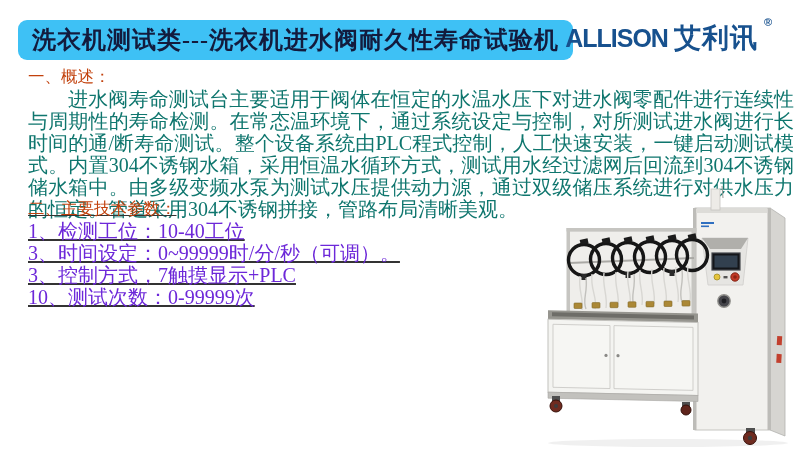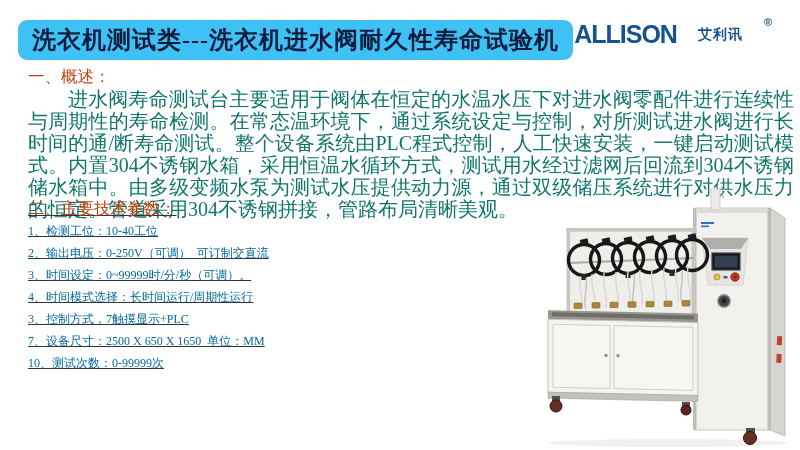--- a/index.html
+++ b/index.html
@@ -7,32 +7,32 @@
     position:relative;width:800px;height:450px;background:#ffffff;overflow:hidden;
     font-family:"Liberation Serif","DejaVu Serif",serif;color:#333333;
   }
   
   .title{
     position:absolute;left:18px;top:20px;height:32px;line-height:32px;
     padding:4px 14px;border-radius:9px;
     font-size:24px;font-weight:bold;letter-spacing:1px;white-space:nowrap;
   }
   .logo{
-    position:absolute;right:28px;top:20px;display:flex;align-items:center;gap:21px;
+    position:absolute;right:28px;top:20px;display:flex;align-items:center;gap:6px;
     font-family:"Liberation Sans","DejaVu Sans",sans-serif;font-weight:bold;
   }
   .logo-latin{font-size:25px;letter-spacing:-1px;}
-  .logo-cn{font-size:14px;letter-spacing:1px;text-align:right;}
+  .logo-cn{font-size:27px;letter-spacing:1px;text-align:right;}
   .logo-reg{font-size:11px;align-self:flex-start;position:relative;top:-4px;}
   
   .overview{position:absolute;left:28px;top:66px;right:6px;}
   .sec-heading{font-size:16.5px;line-height:22px;color:#c2410c;}
   .para{margin:0;font-size:20px;line-height:22px;text-indent:2em;text-align:justify;color:#0f766e;}
   .specs{position:absolute;left:28px;top:198px;width:505px;text-decoration:underline;}
-  .spec-item{font-size:12px;line-height:22px;white-space:pre-wrap;color:#0369a1;}
+  .spec-item{font-size:20px;line-height:22px;white-space:pre-wrap;color:#6d28d9;}
   
   .photo{position:absolute;right:6px;top:186px;width:254px;height:262px;}
 </style>
 </head>
 <body>
 
 <div class="page">
 
   <div>
     <div class="title" style="background: rgb(62, 193, 245); color: rgb(19, 27, 61);">洗衣机测试类---洗衣机进水阀耐久性寿命试验机</div>
@@ -45,25 +45,22 @@
 
   <div class="overview">
     <div class="sec-heading">一、概述：</div>
     <p class="para">进水阀寿命测试台主要适用于阀体在恒定的水温水压下对进水阀零配件进行连续性与周期性的寿命检测。在常态温环境下，通过系统设定与控制，对所测试进水阀进行长时间的通/断寿命测试。整个设备系统由PLC程式控制，人工快速安装，一键启动测试模式。内置304不诱钢水箱，采用恒温水循环方式，测试用水经过滤网后回流到304不诱钢储水箱中。由多级变频水泵为测试水压提供动力源，通过双级储压系统进行对供水压力的恒定。管道采用304不诱钢拼接，管路布局清晰美观。</p>
   </div>
 
   <div class="specs">
     <div class="sec-heading">二、主要技术参数：</div>
     <div>
         <div class="spec-item">1、检测工位：10-40工位</div>
-        <div class="spec-item">2、输出电压：0-250V（可调）  可订制交直流</div>
         <div class="spec-item">3、时间设定：0~99999时/分/秒（可调）。</div>
-        <div class="spec-item">4、时间模式选择：长时间运行/周期性运行</div>
         <div class="spec-item">3、控制方式，7触摸显示+PLC</div>
-        <div class="spec-item">7、设备尺寸：2500 X 650 X 1650  单位：MM</div>
         <div class="spec-item">10、测试次数：0-99999次</div>
       </div>
   </div>
 
   <div class="photo">
     <svg viewBox="0 0 254 262" width="254" height="262">
       <ellipse cx="128" cy="257" rx="120" ry="4" fill="rgba(0,0,0,0.06)"></ellipse>
 
       <g>
         <polygon points="230,22 245,32 245,250 230,244" fill="#d6d5d1" stroke="#b3b2ae" stroke-width="0.8"></polygon>

